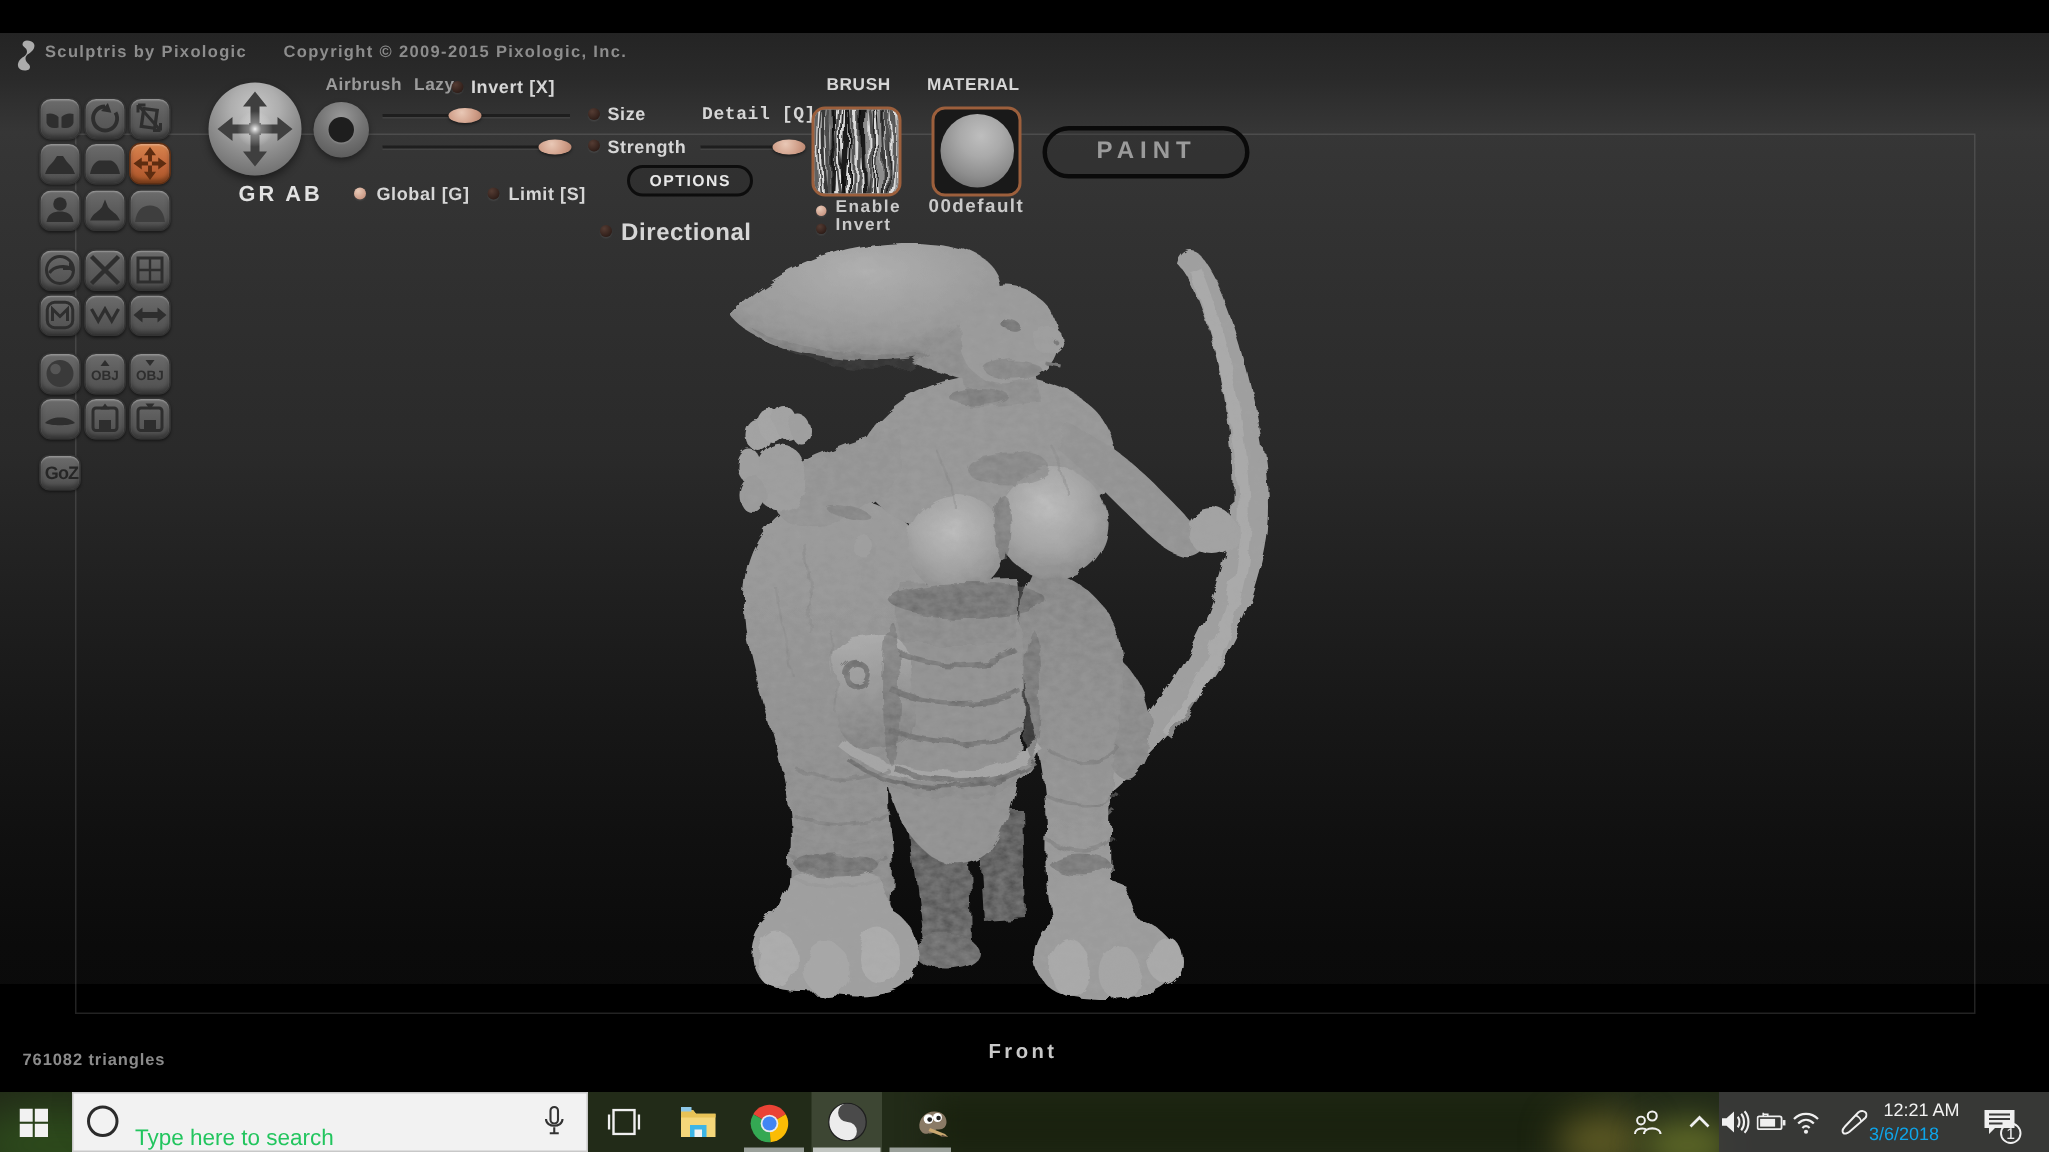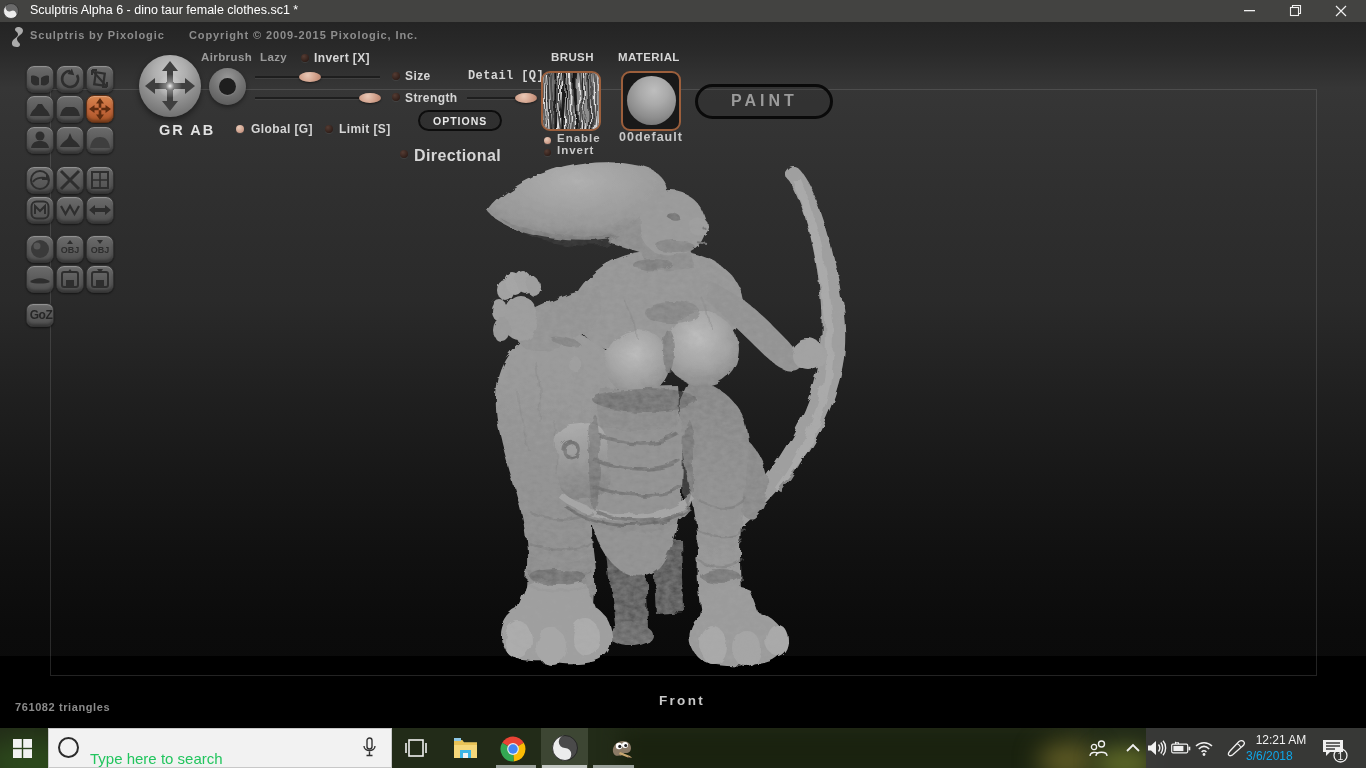--- a/index.html
+++ b/index.html
@@ -23,21 +23,21 @@
   #vpborder { position:absolute; left:50px; top:67px; width:1267px; height:587px;
     border:1px solid rgba(160,160,160,0.22); }
 
   
   .hdrtext { position:absolute; top:7px; font-size:11px; font-weight:bold;
      color:#8d8d8d; letter-spacing:0.9px; white-space:nowrap; }
 
   
   .tl { position:absolute; font-size:12px; font-weight:bold; letter-spacing:0.4px;
         color:#d6d6d6; white-space:nowrap; }
-  .dim { color:#9b9b9b; }
+  .dim { color:#9b9b9b;margin-left:16px; }
   .dot { position:absolute; width:8px; height:8px; border-radius:50%;
          background:radial-gradient(circle at 35% 30%, #553c33 0%, #2e1d18 75%);
          box-shadow:0 1px 1px rgba(255,255,255,0.08); }
   .dot.on { background:radial-gradient(circle at 35% 30%, #e8cab8 0%, #c79480 80%); }
   .track { position:absolute; height:2px; background:#1e1e1e;
            box-shadow:0 1px 0 rgba(255,255,255,0.07); }
   .handle { position:absolute; width:22px; height:10px; border-radius:50%;
             background:radial-gradient(circle at 40% 30%, #e9c8b6 0%, #cf9d87 60%, #b4816b 100%);
             box-shadow:0 1px 2px rgba(0,0,0,0.5); }
 
@@ -50,38 +50,20 @@
   .picon { position:absolute; left:0; top:0; width:26px; height:26px; }
 
   
   #taskbar { position:absolute; left:0; top:728px; width:1366px; height:40px;
              background:#1d2516; overflow:hidden; }
 </style>
 </head>
 <body>
 <div id="stage">
 
-  <div id="titlebar">
-    <svg class="abs" style="left:3px;top:3px" width="16" height="16" viewBox="0 0 16 16">
-      <circle cx="8" cy="8" r="7.6" fill="#6a6a6a"></circle>
-      <path d="M8,0.5 A7.5,7.5 0 0 0 8,15.5 A3.75,3.75 0 0 0 8,8 A3.75,3.75 0 0 1 8,0.5 Z" fill="#ececec" transform="rotate(-25 8 8)"></path>
-      <circle cx="8" cy="8" r="7.5" fill="none" stroke="#2a2a2a" stroke-width="0.7"></circle>
-    </svg>
-    <div id="titletext">Sculptris Alpha 6 - dino taur female clothes.sc1 *</div>
-    <svg class="winbtn" style="left:1226px" width="46" height="22">
-        <rect x="18" y="10" width="11" height="1.3" fill="#f0f0f0"></rect>
-      </svg>
-    <svg class="winbtn" style="left:1272px" width="46" height="22">
-      <path d="M20.5,7 V5.5 H28.5 V13.5 H26.5" fill="none" stroke="#f0f0f0" stroke-width="1.1"></path>
-      <rect x="18.5" y="7.5" width="8" height="8" fill="#434341" stroke="#f0f0f0" stroke-width="1.1"></rect>
-    </svg>
-    <svg class="winbtn" style="left:1318px" width="46" height="22">
-      <path d="M18,6 L28,16 M28,6 L18,16" stroke="#f0f0f0" stroke-width="1.2"></path>
-    </svg>
-  </div>
 
   <div id="appbody">
 
     <div id="vpborder"></div>
 
     <svg class="abs" style="left:9px;top:4px" width="18" height="22" viewBox="0 0 18 22">
       <path d="M9,1 C13,1 15,3.5 13.5,6.5 C12,9.5 8,10 8,13 C8,16 11,16.5 11,18.5 C11,20.5 9.5,21 7.5,21 C3.5,21 2,18 3.5,15 C5,12 9,11.5 9,8.5 C9,5.5 6,5.5 6,3.5 C6,2 7.5,1 9,1 Z" fill="#ababab"></path>
     </svg>
     <div class="hdrtext" style="left:30px;">Sculptris by Pixologic</div>
     <div class="hdrtext" style="left:176px;margin-left:13px;">Copyright © 2009-2015 Pixologic, Inc.</div>

